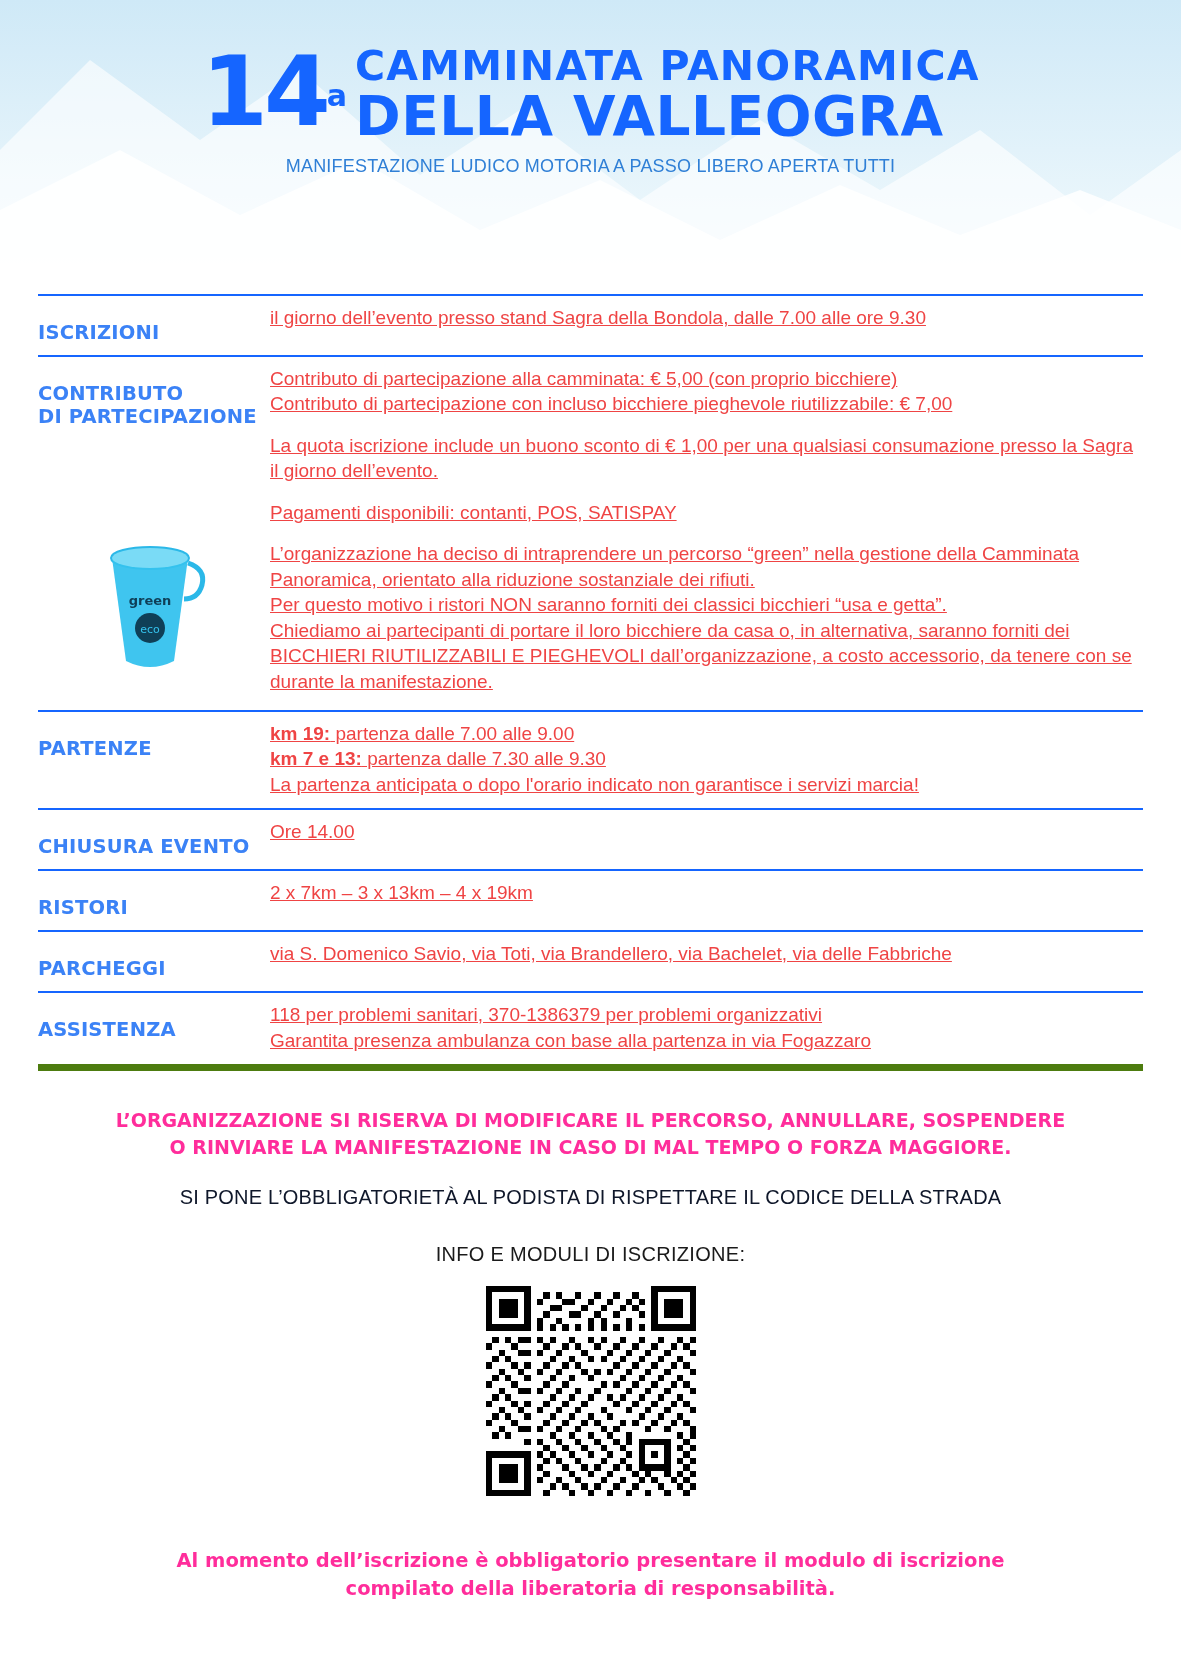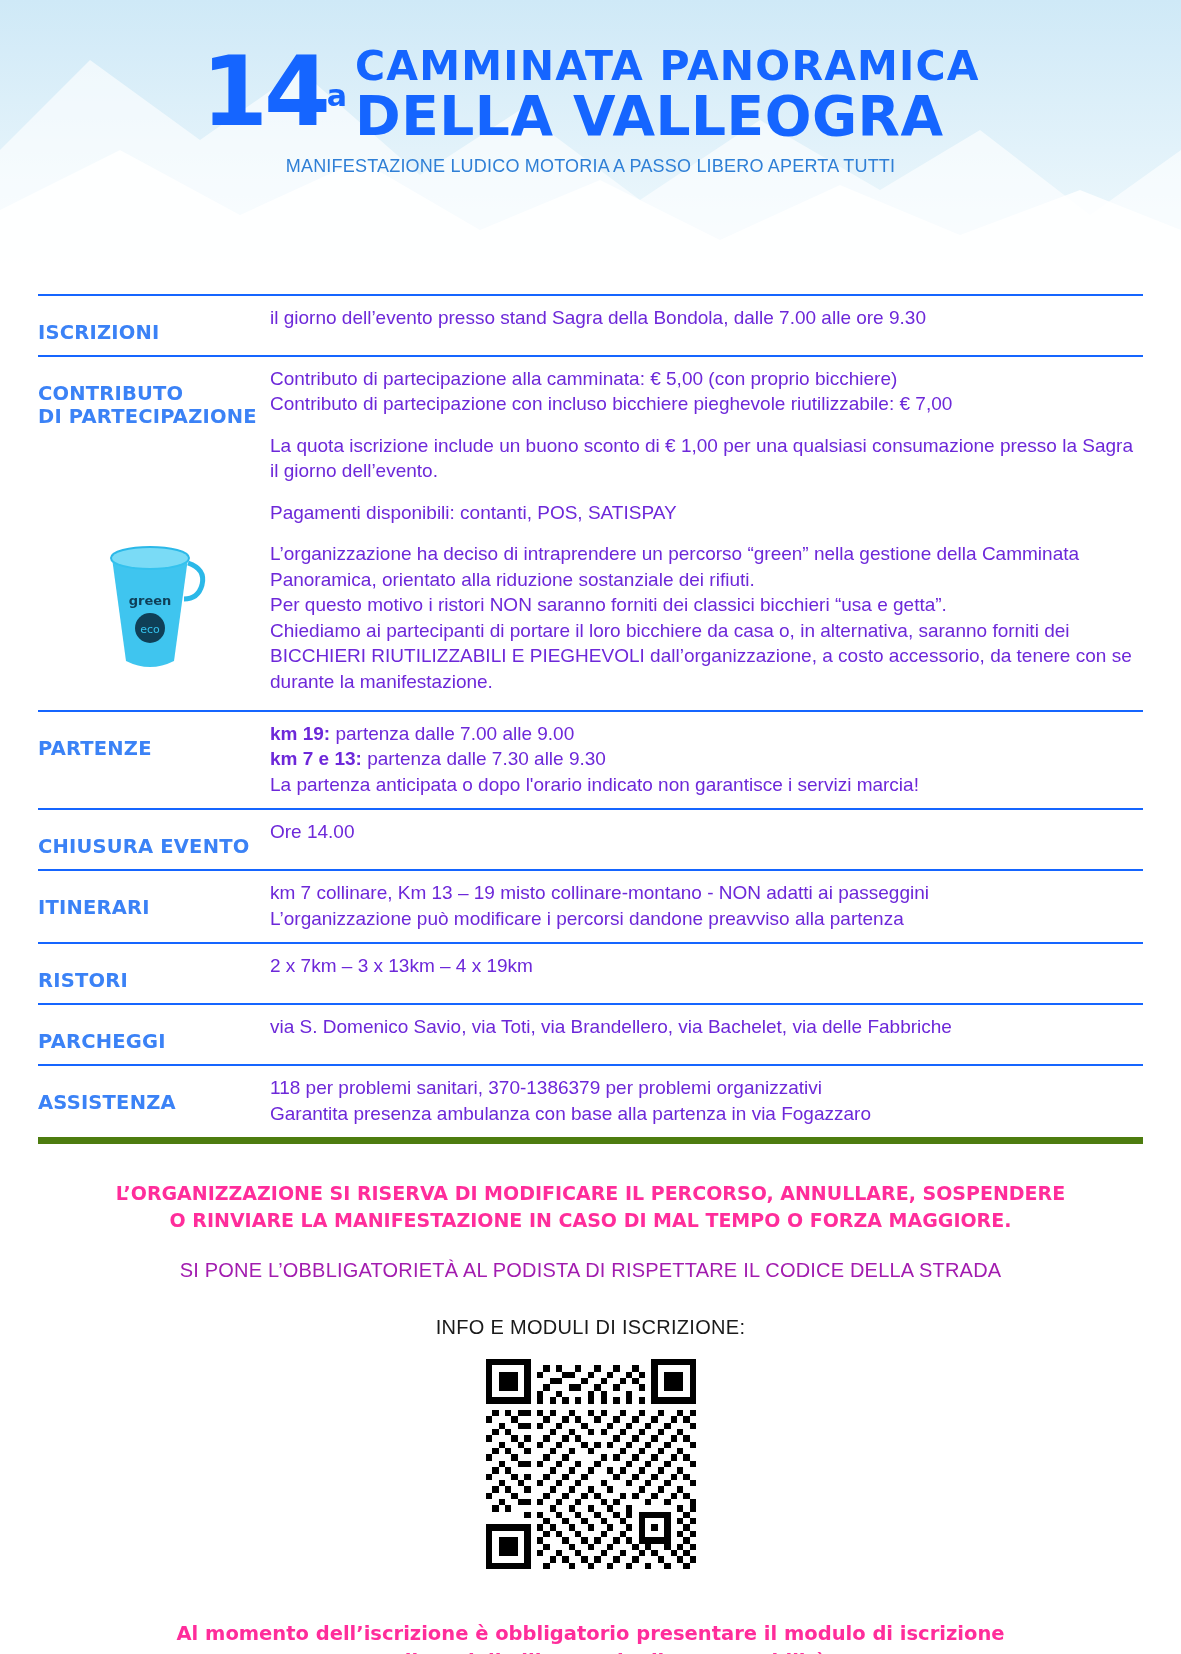--- a/index.html
+++ b/index.html
@@ -108,21 +108,22 @@
     font-size: 19.5px;
     letter-spacing: 0.2px;
     color: #3b82f6;
     font-family: "DejaVu Sans", sans-serif;
   }
   td.value {
     vertical-align: top;
     padding: 9px 0 11px 0;
     font-size: 19px;
     line-height: 1.34;
-    color: #6d28d9;
+    color: #ef4444;
+    text-decoration: underline;
   }
   td.value p { margin: 0; }
   td.value p + p { margin-top: 0px; }
   .gap { margin-top: 16px !important; }
   .b { font-weight: 700; }
 
   .contrib-row td.value { padding-bottom: 16px; }
   .cup {
     position: absolute;
     left: 52px;
@@ -137,21 +138,21 @@
   .warn {
     color: #ff2d9b;
     font-weight: 800;
     font-size: 19px;
     line-height: 1.4;
     font-family: "DejaVu Sans", sans-serif;
   }
   .rule {
     margin-top: 26px;
     font-size: 20px;
-    color: #a21caf;
+    color: #0f172a;
     letter-spacing: 0.2px;
   }
   .infoline {
     margin-top: 34px;
     font-size: 20px;
     color: #1a1a1a;
     letter-spacing: 0.3px;
   }
   .qr-wrap {
     margin-top: 20px;
@@ -231,27 +232,20 @@
     </td>
   </tr>
 
   <tr>
     <td class="label">CHIUSURA EVENTO</td>
     <td class="value">
       <p>Ore 14.00</p>
     </td>
   </tr>
 
-  <tr>
-    <td class="label">ITINERARI</td>
-    <td class="value">
-      <p>km 7 collinare, Km 13 – 19 misto collinare-montano - NON adatti ai passeggini</p>
-      <p>L’organizzazione può modificare i percorsi dandone preavviso alla partenza</p>
-    </td>
-  </tr>
 
   <tr>
     <td class="label">RISTORI</td>
     <td class="value">
       <p>2 x 7km  –  3 x 13km  –  4 x 19km</p>
     </td>
   </tr>
 
   <tr>
     <td class="label">PARCHEGGI</td>

